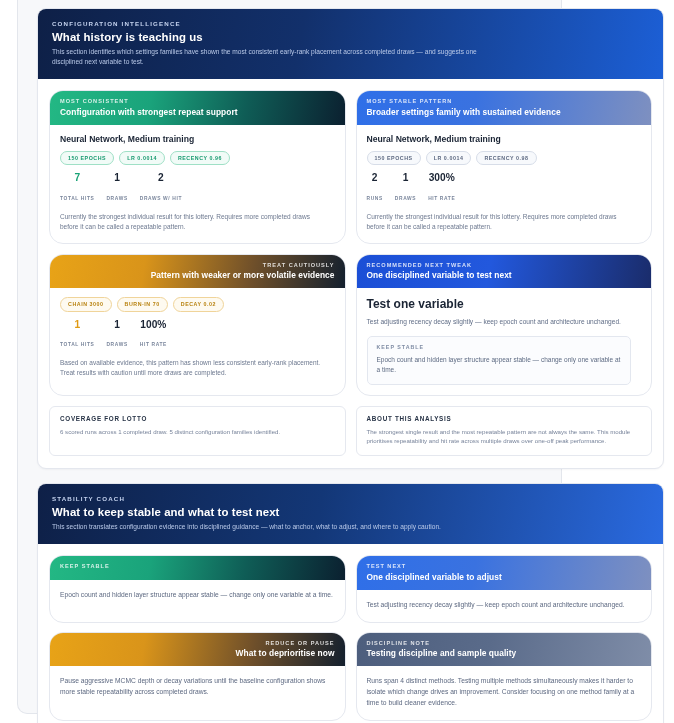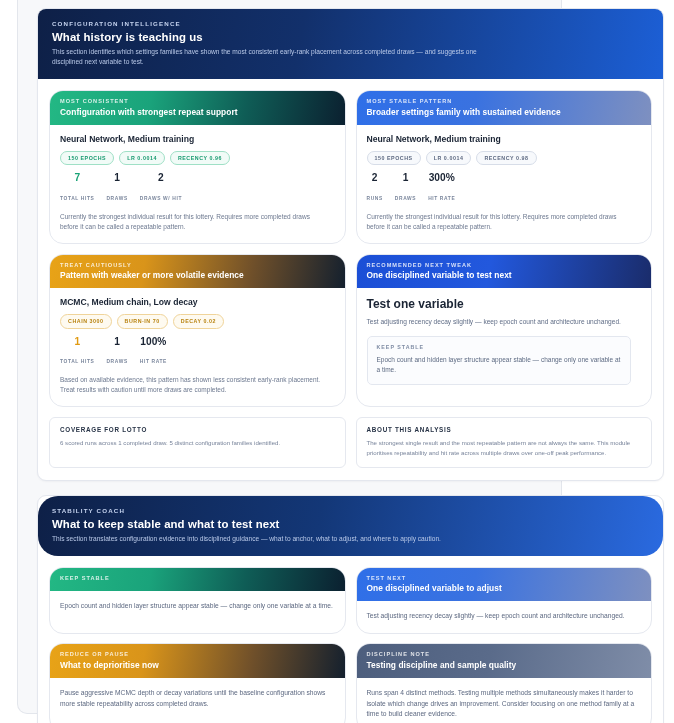--- a/index.html
+++ b/index.html
@@ -35,21 +35,21 @@
     border-radius: 9px;
     margin-bottom: 14px;
     overflow: hidden;
     box-shadow: 0 1px 2px rgba(20,30,60,0.04);
   }
   .section-head {
     padding: 11px 14px 12px 14px;
     color: #ffffff;
   }
   .sec-grad-1 { background: linear-gradient(100deg, #0e2047 0%, #12306b 42%, #1c5fd6 100%); }
-  .sec-grad-2 { background: linear-gradient(100deg, #0e2047 0%, #133777 45%, #2a6ae0 100%); border-radius: 20px; }
+  .sec-grad-2 { background: linear-gradient(100deg, #0e2047 0%, #133777 45%, #2a6ae0 100%); }
   .sec-eyebrow {
     font-size: 6.2px;
     letter-spacing: 1.15px;
     font-weight: bold;
     text-transform: uppercase;
     color: #c5d3ef;
     margin-bottom: 4px;
   }
   .sec-title {
     font-size: 11.4px;
@@ -81,21 +81,21 @@
     overflow: hidden;
     display: flex;
     flex-direction: column;
   }
   .card-head {
     padding: 7px 10px 8px 10px;
     color: #fff;
   }
   .h-green { background: linear-gradient(100deg, #23b884 0%, #1aa37b 34%, #0f5d56 66%, #0b2030 100%); }
   .h-blue  { background: linear-gradient(100deg, #2f6fe8 0%, #3a72e0 40%, #7e90c0 100%); }
-  .h-amber { background: linear-gradient(100deg, #e8a317 0%, #d9941a 32%, #70502a 68%, #14202e 100%); }
+  .h-amber { background: linear-gradient(100deg, #e8a317 0%, #d9941a 32%, #70502a 68%, #14202e 100%); text-align: right; }
   .h-indigo{ background: linear-gradient(100deg, #1b4fd6 0%, #2258dd 45%, #1a2c6b 100%); }
   .h-slate { background: linear-gradient(100deg, #4d5e7d 0%, #5a6b8a 45%, #7f8da8 100%); }
 
   .card-eyebrow {
     font-size: 5.6px;
     font-weight: bold;
     letter-spacing: 1.0px;
     text-transform: uppercase;
     color: rgba(255,255,255,0.82);
     margin-bottom: 2.5px;
@@ -276,21 +276,20 @@
         </div>
 
         <div class="grid2" style="margin-bottom:10px;">
 
           <div class="card">
             <div class="card-head h-amber">
               <div class="card-eyebrow">TREAT CAUTIOUSLY</div>
               <div class="card-title">Pattern with weaker or more volatile evidence</div>
             </div>
             <div class="card-body">
-              <div class="config-name">MCMC, Medium chain, Low decay</div>
               <div class="chips">
                 <span class="chip chip-amber">CHAIN 3000</span>
                 <span class="chip chip-amber">BURN-IN 70</span>
                 <span class="chip chip-amber">DECAY 0.02</span>
               </div>
               <div class="metrics">
                 <div class="metric">
                   <span class="metric-val mv-amber">1</span>
                   <span class="metric-lab">TOTAL HITS</span>
                 </div>

